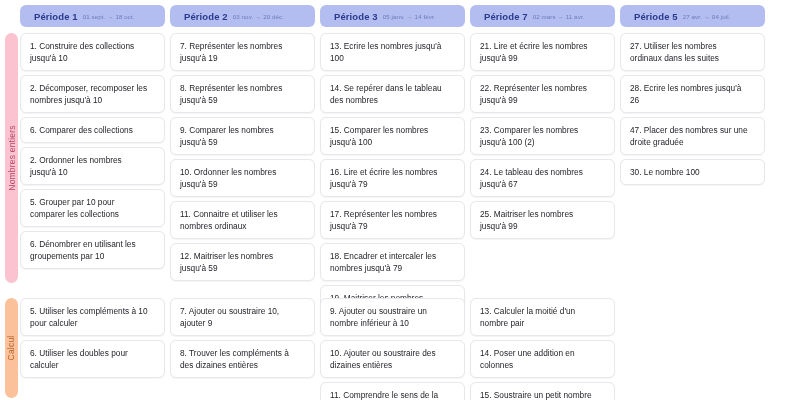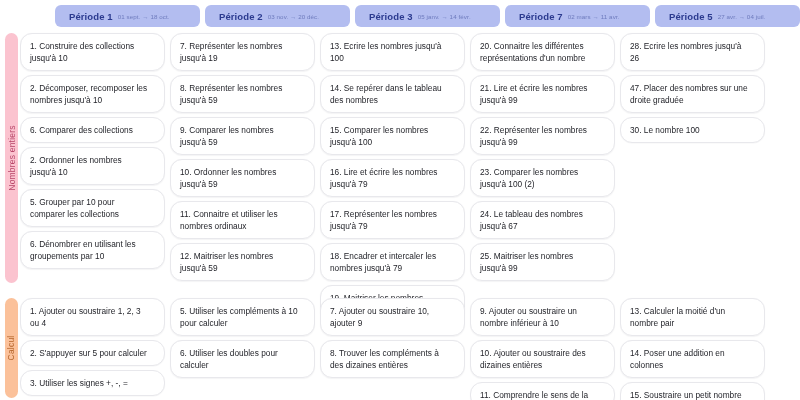--- a/index.html
+++ b/index.html
@@ -11,21 +11,20 @@
   }
   #root { position: relative; width: 800px; height: 400px; }
 
   
   .header-row {
     position: absolute;
     top: 5px; left: 20px;
     width: 780px; height: 16px;
     display: flex;
     gap: 5px;
-    justify-content: flex-end;
   }
   .period-pill {
     width: 145px; height: 22px;
     background: #b3bdf0;
     border-radius: 6px;
     display: flex;
     align-items: center;
     gap: 5px;
     padding: 0 0 0 14px;
     white-space: nowrap;
@@ -79,21 +78,21 @@
     gap: 5px;
   }
   #grid-nombres { top: 33px; height: 250px; }
   #grid-calcul  { top: 298px; height: 102px; }
 
   .column { width: 145px; display: flex; flex-direction: column; gap: 4px; }
 
   .card {
     background: #ffffff;
     border: 1px solid #e8e8ec;
-    border-radius: 12px;
+    border-radius: 6px;
     padding: 6px 16px 6px 9px;
     font-size: 8.3px;
     line-height: 1.45;
     color: #24252b;
     box-shadow: 0 0.5px 1px rgba(30,30,50,0.05);
   }
 </style>
 </head>
 <body>
 
@@ -145,43 +144,38 @@
       <div class="column">
         <div class="card">13. Ecrire les nombres jusqu'à 100</div>
         <div class="card">14. Se repérer dans le tableau des nombres</div>
         <div class="card">15. Comparer les nombres jusqu'à 100</div>
         <div class="card">16. Lire et écrire les nombres jusqu'à 79</div>
         <div class="card">17. Représenter les nombres jusqu'à 79</div>
         <div class="card">18. Encadrer et intercaler les nombres jusqu'à 79</div>
         <div class="card">19. Maitriser les nombres jusqu'à 79</div>
       </div>
       <div class="column">
-        <div class="card">20. Connaitre les différentes représentations d'un nombre</div>
         <div class="card">21. Lire et écrire les nombres jusqu'à 99</div>
         <div class="card">22. Représenter les nombres jusqu'à 99</div>
         <div class="card">23. Comparer les nombres jusqu'à 100 (2)</div>
         <div class="card">24. Le tableau des nombres jusqu'à 67</div>
         <div class="card">25. Maitriser les nombres jusqu'à 99</div>
       </div>
       <div class="column">
+        <div class="card">27. Utiliser les nombres ordinaux dans les suites</div>
         <div class="card">28. Ecrire les nombres jusqu'à 26</div>
         <div class="card">47. Placer des nombres sur une droite graduée</div>
         <div class="card">30. Le nombre 100</div>
       </div>
     </div>
 
   <div class="rail" id="rail-calcul" style="background: rgb(251, 193, 154);">
     <span class="rail-label" style="color: rgb(181, 100, 42);">Calcul</span>
   </div>
   <div class="grid" id="grid-calcul">
-      <div class="column">
-        <div class="card">1. Ajouter ou soustraire 1, 2, 3 ou 4</div>
-        <div class="card">2. S'appuyer sur 5 pour calculer</div>
-        <div class="card">3. Utiliser les signes +, -, =</div>
-      </div>
       <div class="column">
         <div class="card">5. Utiliser les compléments à 10 pour calculer</div>
         <div class="card">6. Utiliser les doubles pour calculer</div>
       </div>
       <div class="column">
         <div class="card">7. Ajouter ou soustraire 10, ajouter 9</div>
         <div class="card">8. Trouver les compléments à des dizaines entières</div>
       </div>
       <div class="column">
         <div class="card">9. Ajouter ou soustraire un nombre inférieur à 10</div>

